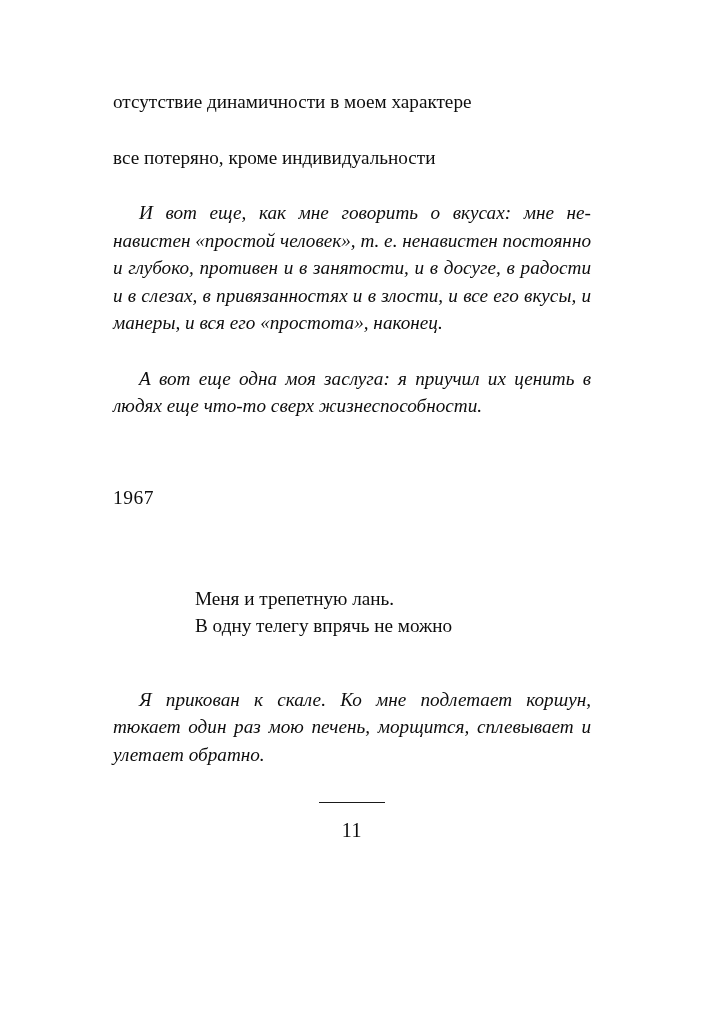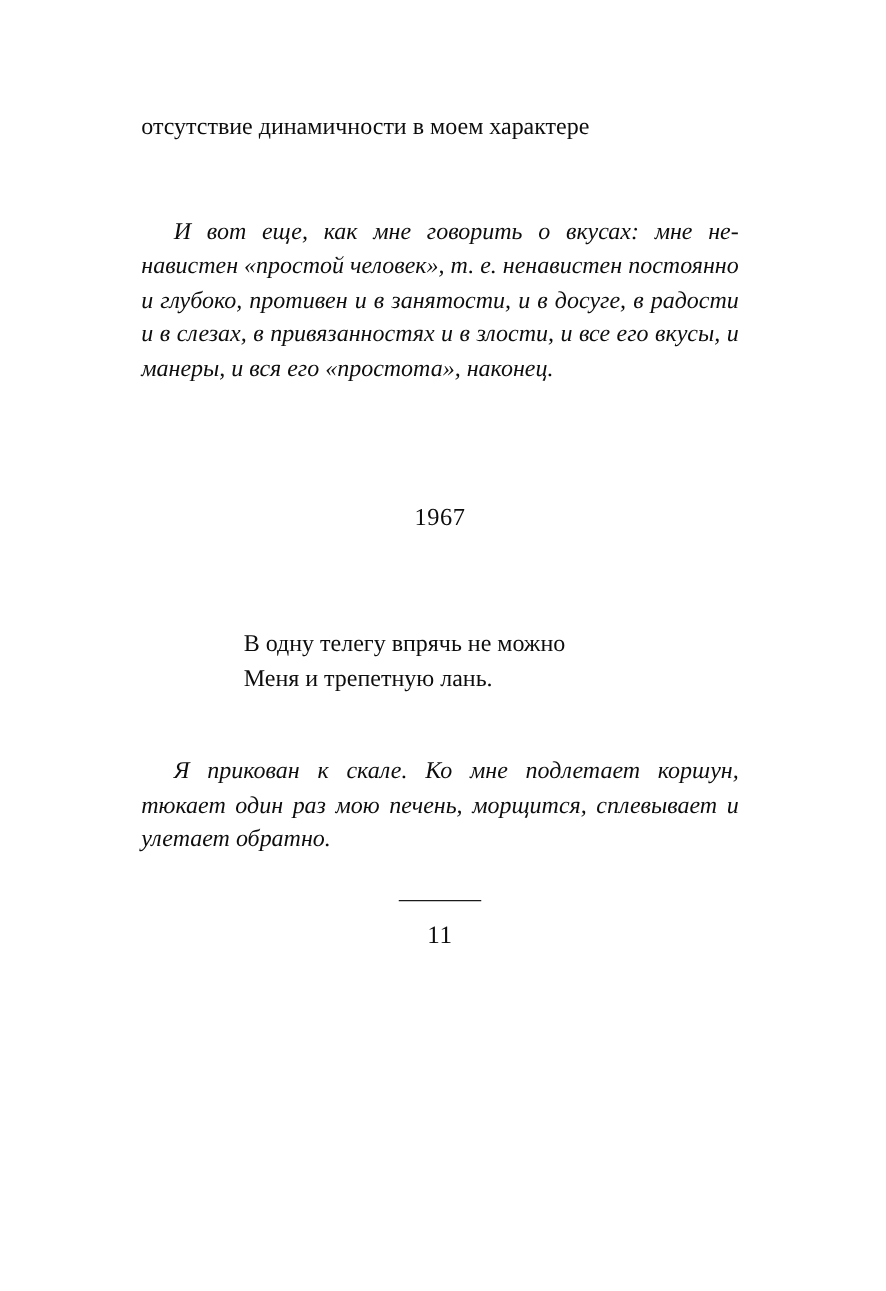--- a/index.html
+++ b/index.html
@@ -33,21 +33,20 @@
     text-indent: 0;
   }
   .para.indent {
     text-indent: 26px;
     font-style: italic;
   }
   .gap-md { height: 28px; }
   .gap-lg { height: 46px; }
   .gap-xl { height: 64px; }
   .year {
-    text-align: center;
     font-size: 19.5px;
     line-height: 27px;
     letter-spacing: 0.5px;
     margin: 0;
   }
   .verse {
     margin: 0;
     padding-left: 82px;
     font-size: 19.2px;
     line-height: 27.5px;
@@ -74,40 +73,42 @@
 </style>
 </head>
 <body>
 
 <div class="page">
 
   <p class="para noindent">отсутствие динамичности в моем характере</p>
 
   <div class="gap-md"></div>
 
+  <p class="para noindent">все потеряно, кроме индивидуальности</p>
 
   <div class="gap-md"></div>
 
   <p class="para indent">И вот еще, как мне говорить о вкусах: мне не­навистен «простой человек», т. е. ненавистен пос­тоянно и глубоко, противен и в занятости, и в до­суге, в радости и в слезах, в привязанностях и в злости, и все его вкусы, и манеры, и вся его «простота», наконец.</p>
 
   <div class="gap-md"></div>
 
+  <p class="para indent">А вот еще одна моя заслуга: я приучил их це­нить в людях еще что-то сверх жизнеспособности.</p>
 
   <div class="gap-xl"></div>
 
   <p class="year">1967</p>
 
   <div class="gap-md"></div>
 
 
   <div class="gap-lg"></div>
 
   <div class="verse">
+    <div class="verse-line">Меня и трепетную лань.</div>
     <div class="verse-line">В одну телегу впрячь не можно</div>
-    <div class="verse-line">Меня и трепетную лань.</div>
   </div>
 
   <div class="gap-lg"></div>
 
   <p class="para indent">Я прикован к скале. Ко мне подлетает коршун, тюкает один раз мою печень, морщится, сплевы­вает и улетает обратно.</p>
 
   <div class="rule-wrap">
     <div class="rule"></div>
   </div>
 

